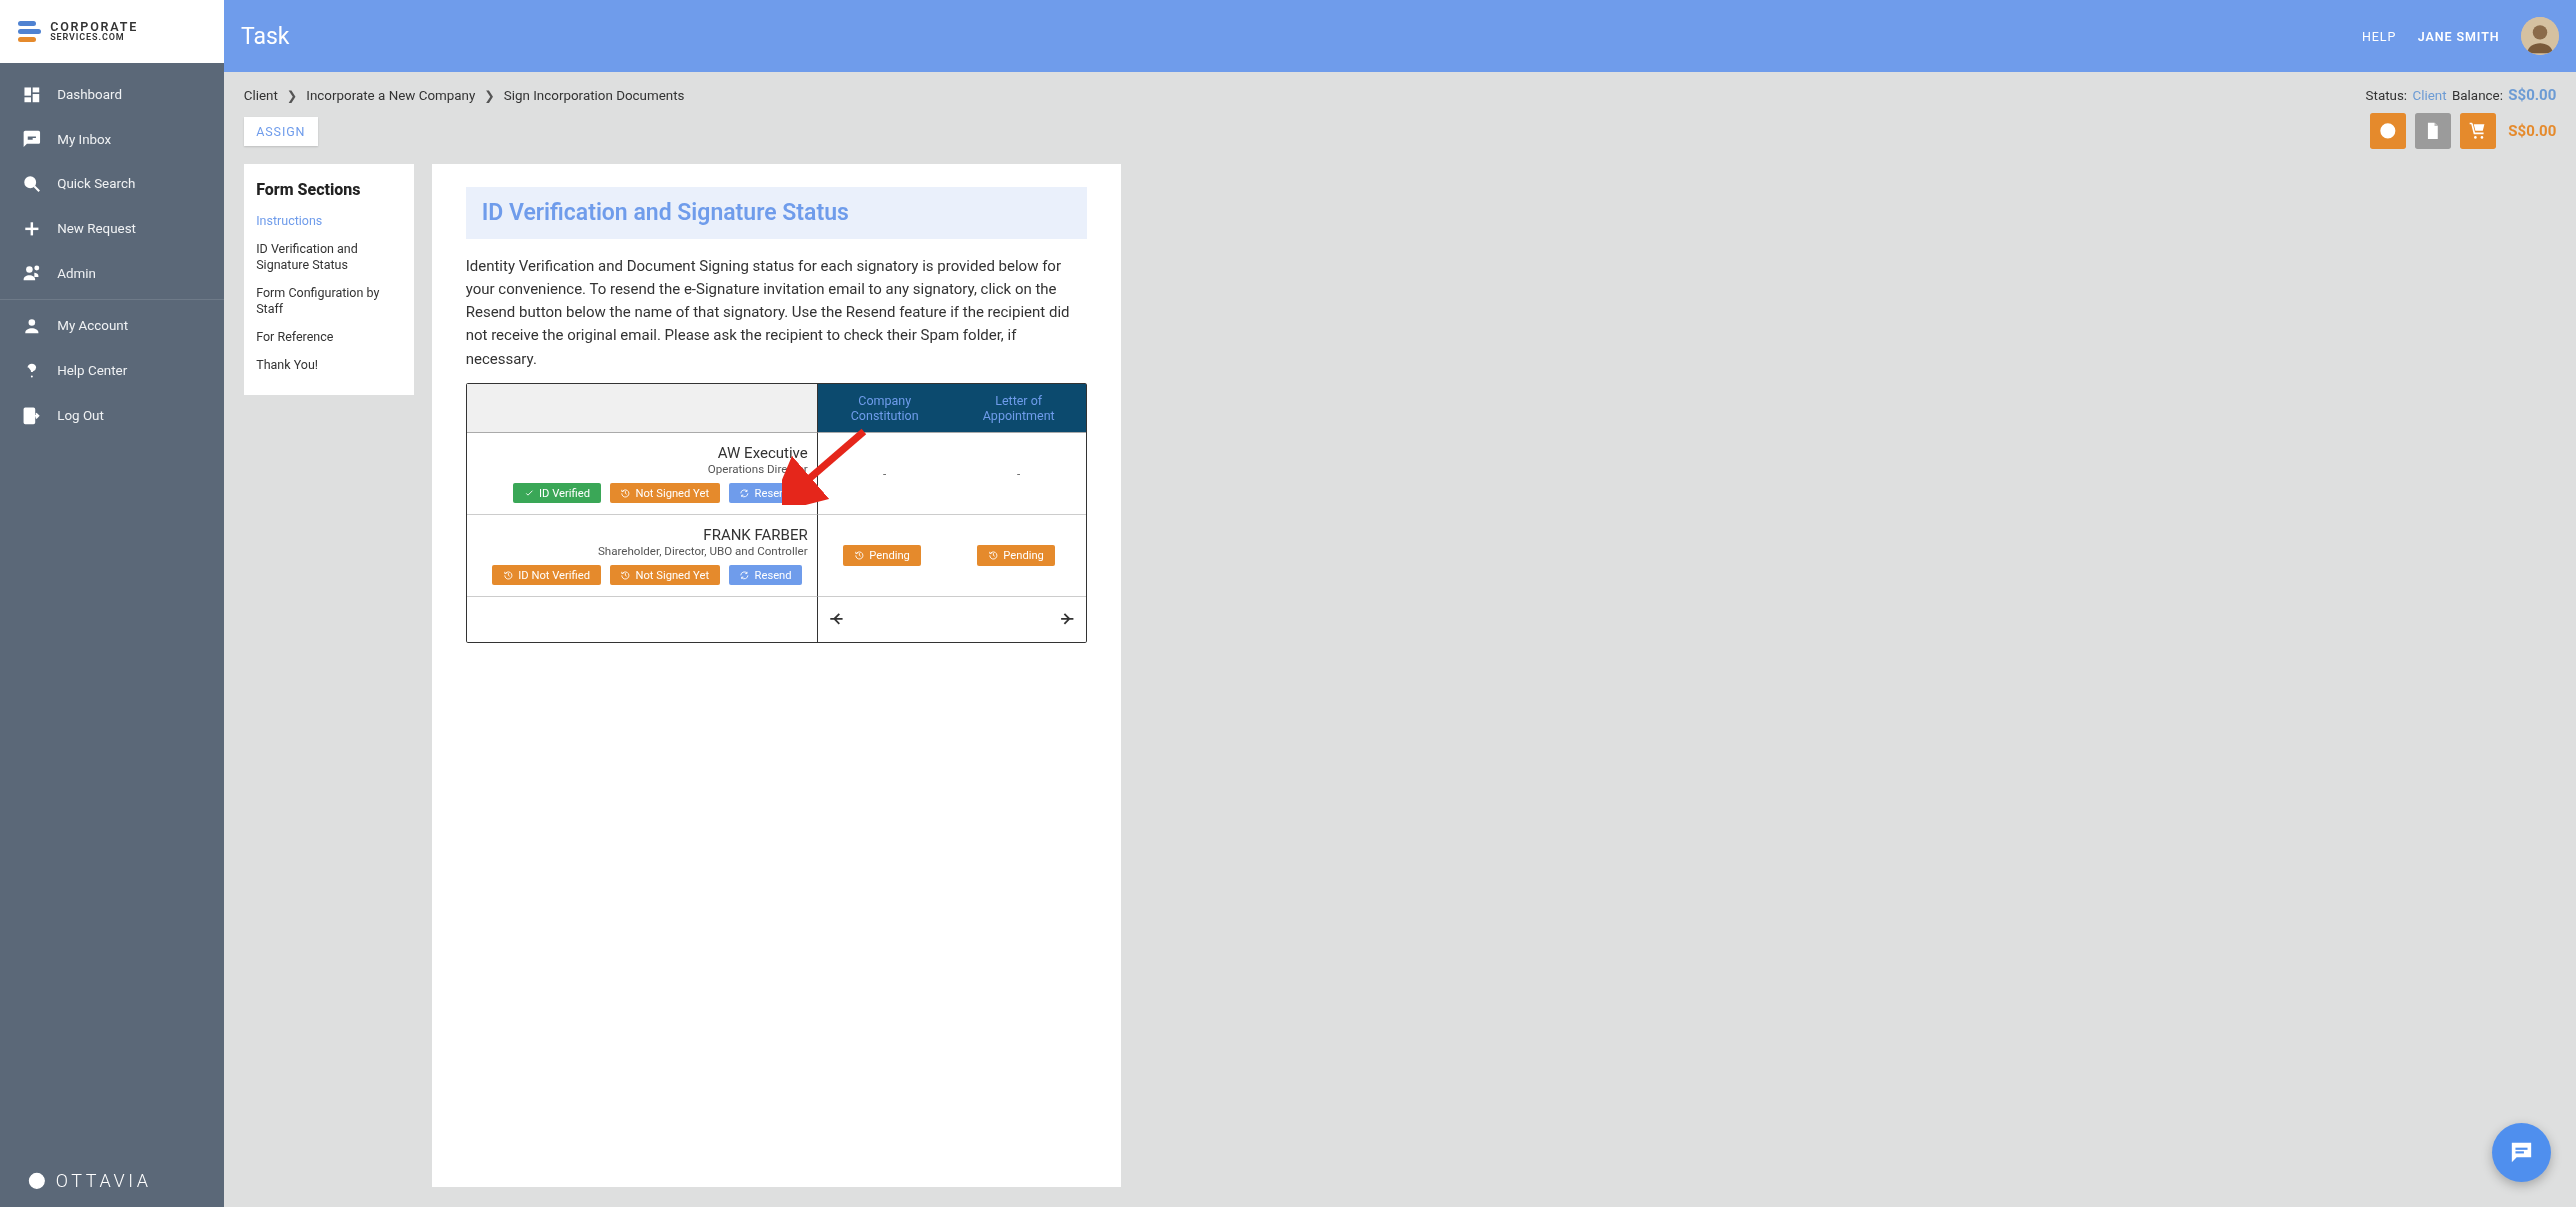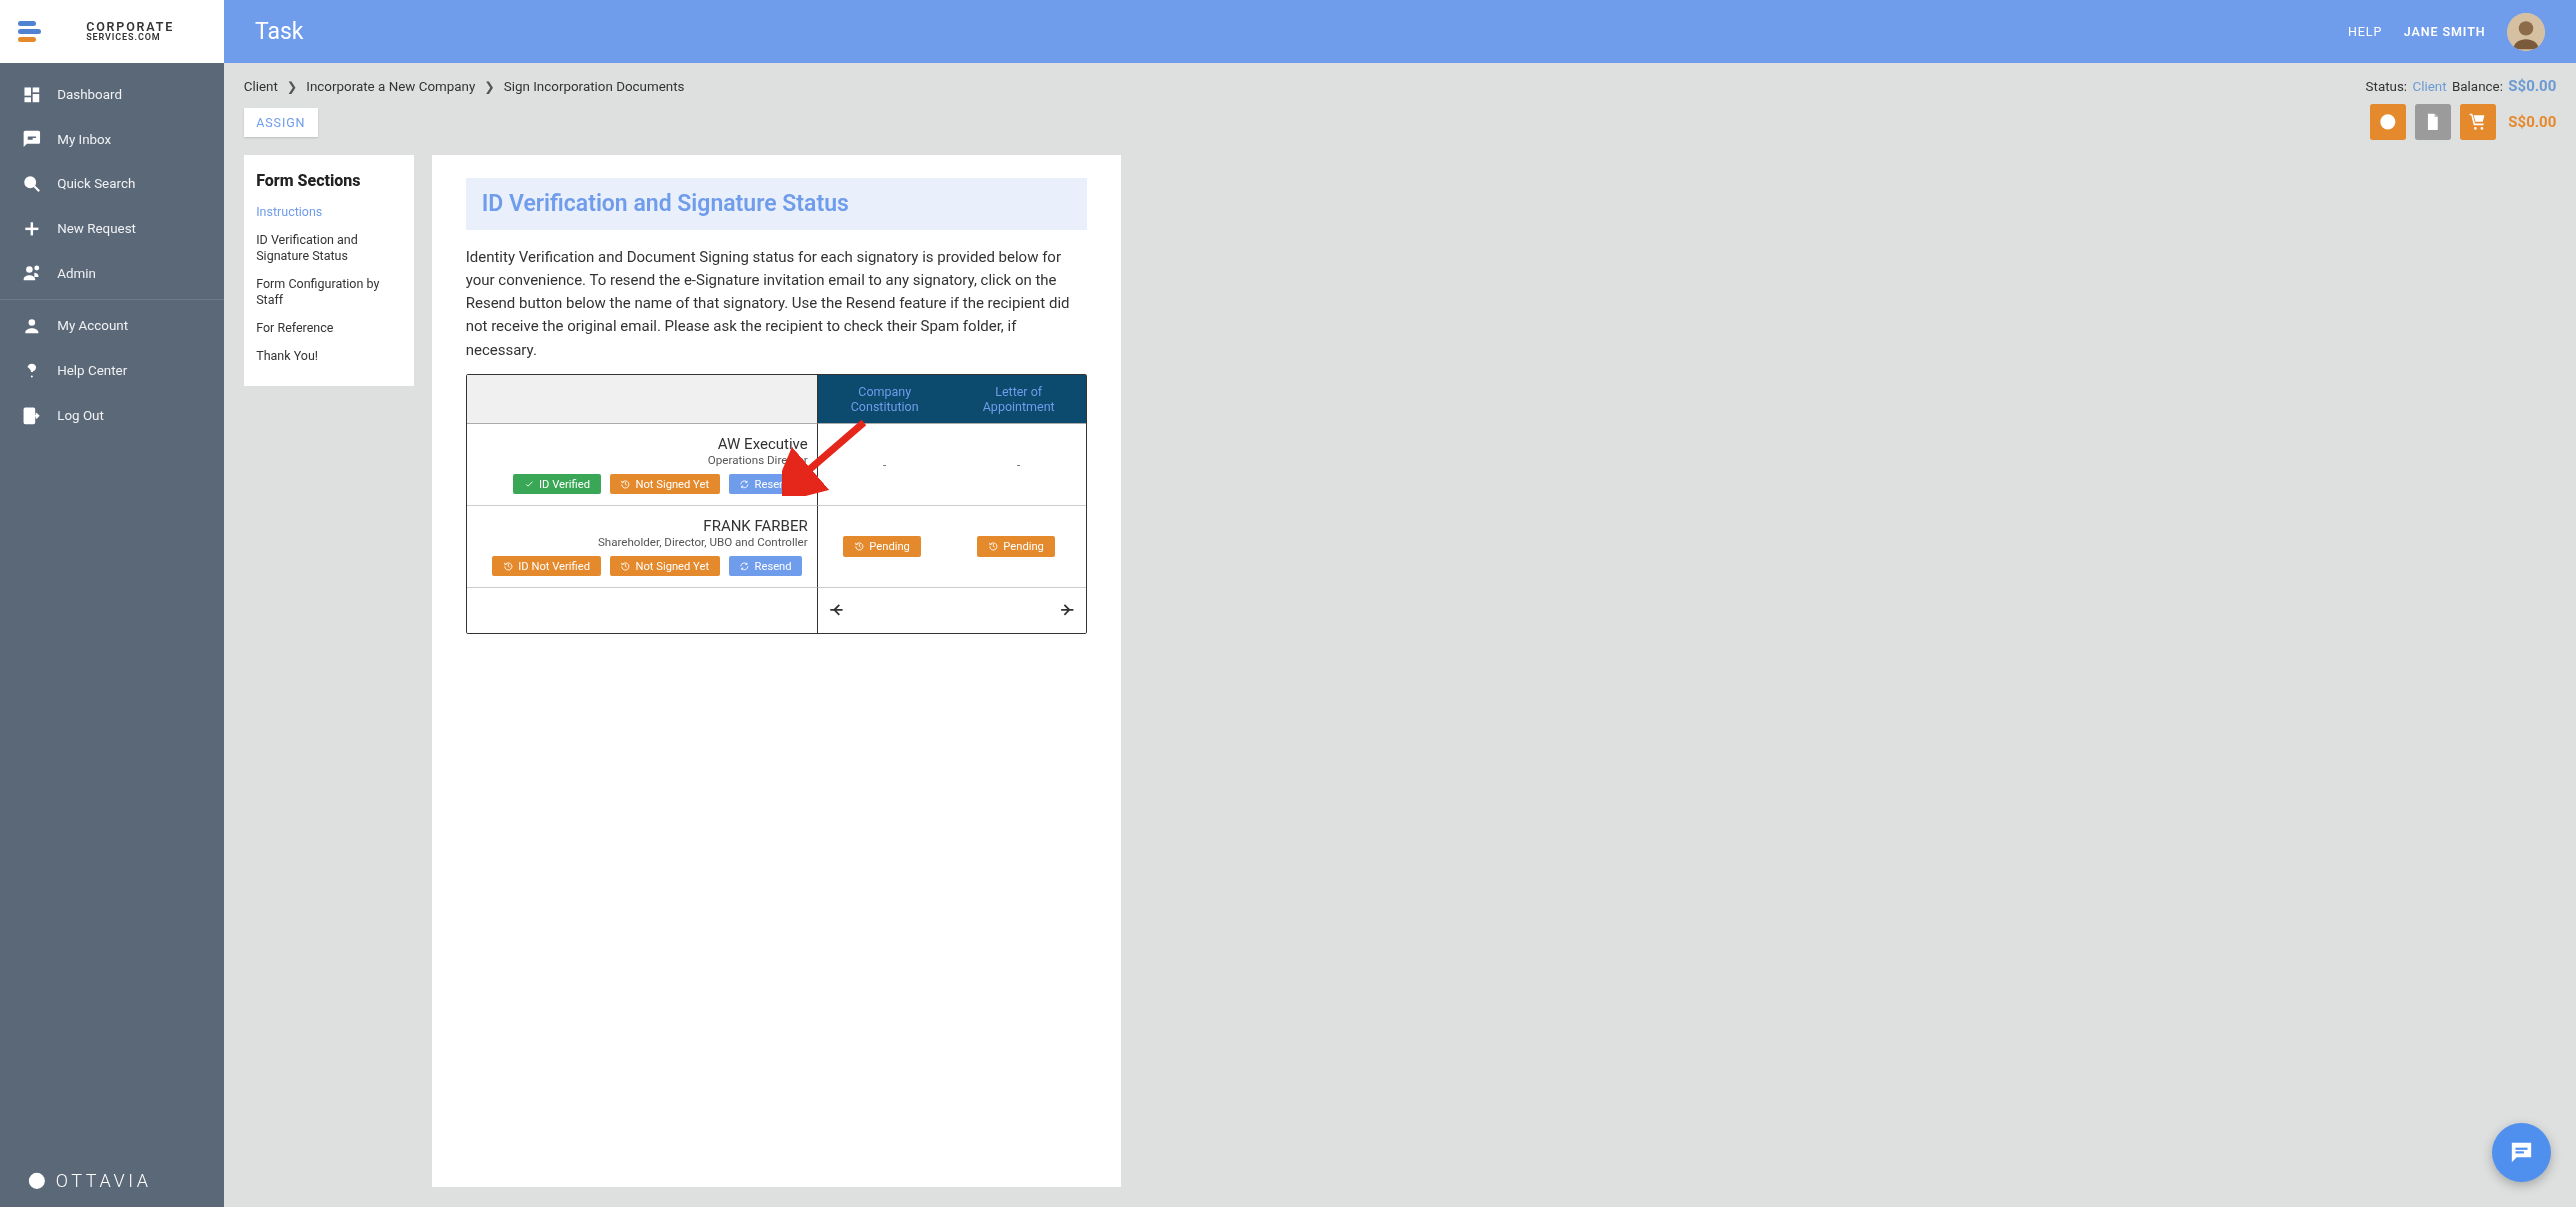--- a/index.html
+++ b/index.html
@@ -14,40 +14,40 @@
 }
 .logo-box {
   background: #fff; height: 63px;
   display: flex; align-items: center; padding-left: 18px;
 }
 .logo-mark { width: 25px; display: flex; flex-direction: column; gap: 3.6px; margin-right: 7.2px; }
 .logo-mark span { height: 4.5px; border-radius: 2.7px; width: 19.7px; }
 .logo-mark span:nth-child(1){ background:#4f82d1; width:18px; }
 .logo-mark span:nth-child(2){ background:#4f82d1; width:23px; }
 .logo-mark span:nth-child(3){ background:#e58a2c; width:18px; }
-.logo-text { font-size: 12.5px; letter-spacing: 1.8px; color:#333; font-weight:600; line-height:1;margin-left:36px; }
+.logo-text { font-size: 12.5px; letter-spacing: 1.8px; color:#333; font-weight:600; line-height:1; }
 .logo-text small { font-size:9px; letter-spacing:0.9px; display:block; }
 .nav { flex:1; padding-top: 9px; }
 .nav-item {
   display: flex; align-items: center; gap: 16px;
   padding: 12.5px 21.5px; font-size: 13.4px; cursor: pointer;
   color: #f0f2f4;
 }
 .nav-divider { border-top: 0.9px solid rgba(255,255,255,0.12); margin: 3.6px 0; }
 .ottavia {
   display:flex; align-items:center; gap:9px;
   color:#fff; padding: 16px 27px; font-size: 18px; letter-spacing: 3.6px; font-weight: 300;
 }
 .icon { width:19.7px; height:19.7px; flex-shrink:0; color:#fff; fill:#fff; }
 
 
 .main { flex:1; display:flex; flex-direction:column; min-width:0; position:relative; }
 .topbar {
-  background:#6f9ceb; height:63px; color:#fff;
-  display:flex; align-items:center; padding:0 31px; gap:21.5px;
+  background:#6f9ceb; height:72px; color:#fff;
+  display:flex; align-items:center; padding:0 17px; gap:21.5px;
 }
 .topbar-title { font-size: 23px; font-weight:400; flex:1; }
 .topbar-link { color:#fff; font-size:12.5px; letter-spacing:0.9px; cursor:pointer; }
 .topbar-user { font-size:12.5px; letter-spacing:0.9px; font-weight:600; }
 .avatar { width:38px; height:38px; border-radius:50%; background:#d8bfa5; overflow:hidden; }
 .avatar svg { width:100%; height:100%; }
 
 
 .subbar {
   padding: 14.3px 19.7px 9px; display:flex; align-items:center; gap:9px;

